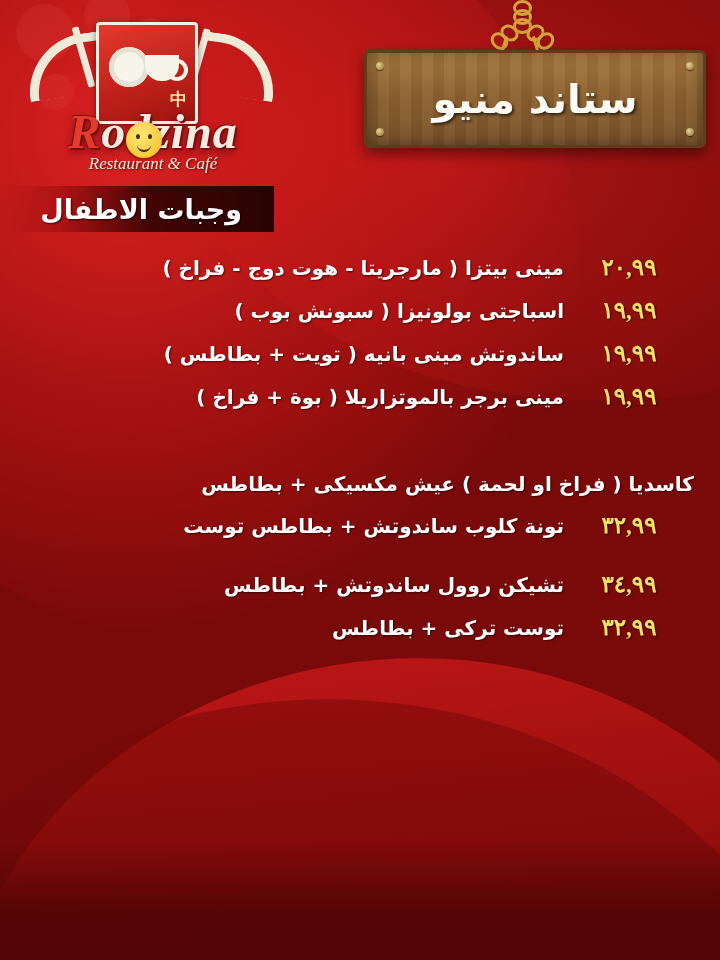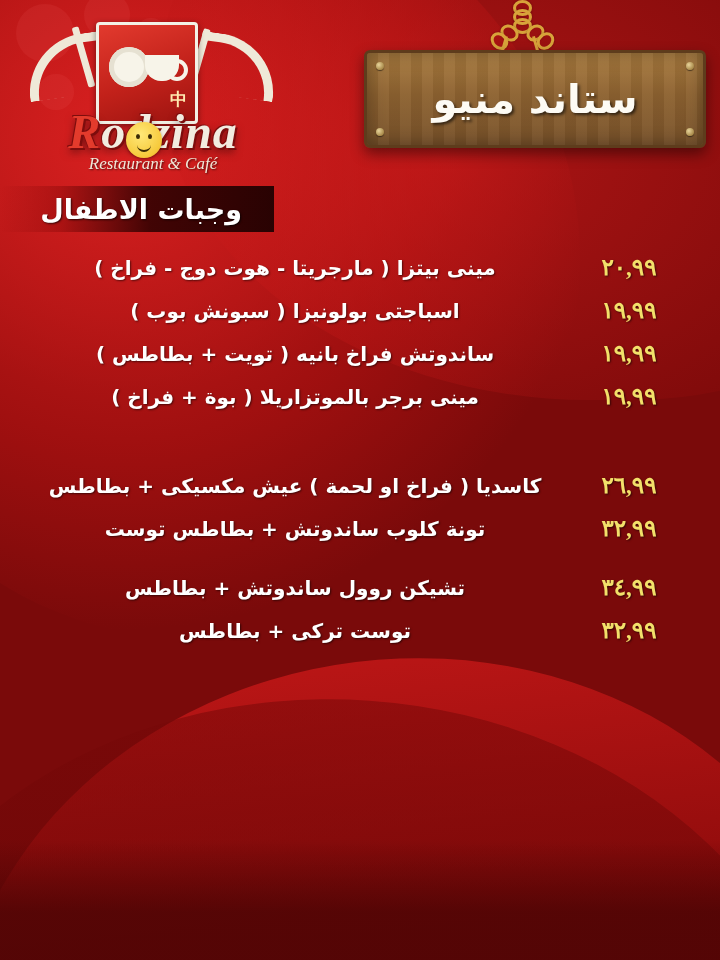--- a/index.html
+++ b/index.html
@@ -322,21 +322,21 @@
 
   .items { padding: 8px 0 4px 0; }
   .row {
     display: flex;
     align-items: center;
     justify-content: space-between;
     padding: 8px 26px 8px 0;
   }
   .row .name {
     flex: 1 1 auto;
-    text-align: center;
+    text-align: right;
     color: #ffffff;
     font-size: 20px;
     font-weight: bold;
     padding-left: 26px;
     text-shadow: 1px 1px 2px rgba(0,0,0,0.55);
     font-family: "DejaVu Sans", "Liberation Sans", sans-serif;
     white-space: nowrap;
   }
   .row .price {
     flex: 0 0 130px;
@@ -420,33 +420,32 @@
         <div class="row">
           <span class="price">٢٠,٩٩</span>
           <span class="name">مينى بيتزا  ( مارجريتا - هوت دوج - فراخ )</span>
         </div>
         <div class="row">
           <span class="price">١٩,٩٩</span>
           <span class="name">اسباجتى بولونيزا ( سبونش بوب )</span>
         </div>
         <div class="row">
           <span class="price">١٩,٩٩</span>
-          <span class="name">ساندوتش فراخ بانيه ( تويت + بطاطس )</span>
+          <span class="name">ساندوتش مينى بانيه ( تويت + بطاطس )</span>
         </div>
         <div class="row">
           <span class="price">١٩,٩٩</span>
           <span class="name">مينى برجر بالموتزاريلا ( بوة + فراخ )</span>
         </div>
       </div>
     </div>
 
     <div class="section" style="margin-top:34px;">
       <div class="items">
         <div class="row">
-          <span class="price">٢٦,٩٩</span>
           <span class="name">كاسديا ( فراخ او لحمة ) عيش مكسيكى + بطاطس</span>
         </div>
         <div class="row">
           <span class="price">٣٢,٩٩</span>
           <span class="name">تونة كلوب ساندوتش + بطاطس توست</span>
         </div>
         <div class="row">
         </div>
         <div class="row">
           <span class="price">٣٤,٩٩</span>

